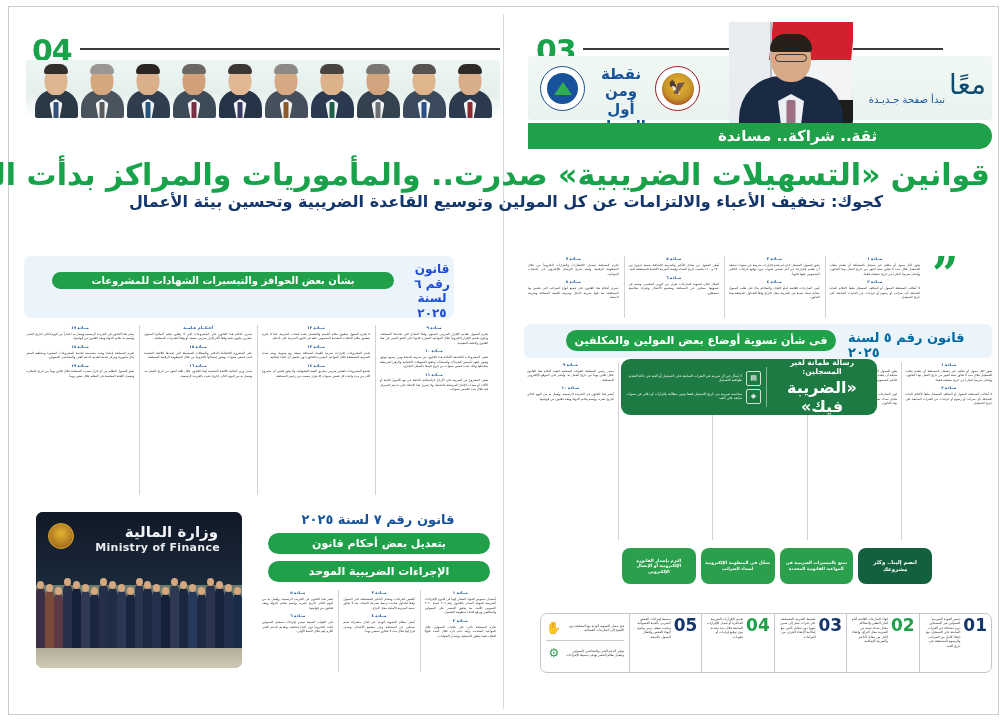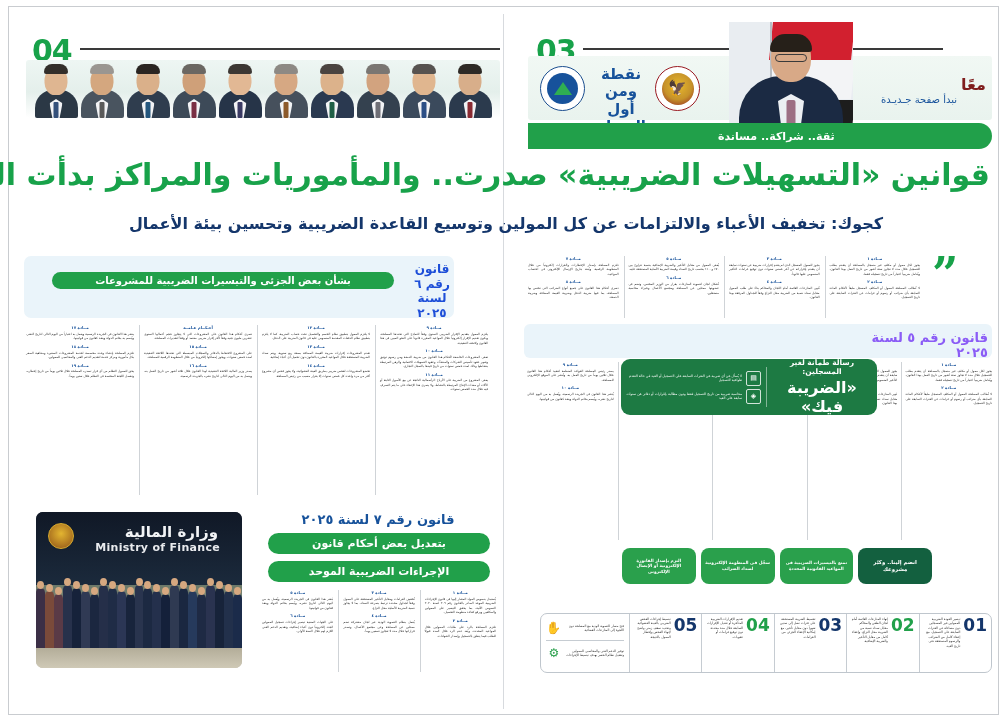--- a/index.html
+++ b/index.html
@@ -126,43 +126,43 @@
   }
   .pres-glass{
     position:absolute;bottom:76px;left:50%;transform:translateX(-50%);
     width:32px;height:8px;border:1.4px solid #3a3a3a;border-radius:4px;
     box-sizing:border-box;
   }
   .hdr-together{
     position:absolute;left:856px;top:62px;width:130px;text-align:right;
     direction:rtl;
   }
-  .hdr-together .big{font-size:16px;font-weight:bold;color:#7f1d1d;display:inline-block;vertical-align:middle;}
+  .hdr-together .big{font-size:28px;font-weight:normal;color:#0c4a6e;display:inline-block;vertical-align:middle;}
   .hdr-together .sm{display:inline-block;vertical-align:middle;font-size:10px;font-weight:normal;color:#17529b;line-height:1.25;text-align:center;margin-right:4px;margin-top:32px;}
 
   
   .trust{
     position:absolute;left:528px;top:123px;width:464px;height:26px;
     background:#21a04a;border-radius:0 13px 13px 0;
     display:flex;align-items:center;justify-content:flex-end;
     padding-left:190px;box-sizing:border-box;
   }
-  .trust span{color:#fff;font-size:11px;font-weight:bold;padding-right:14px;}
+  .trust span{color:#fff;font-size:15px;font-weight:bold;padding-right:14px;}
 
   
   .headline{
     position:absolute;left:22px;top:158px;width:968px;
     text-align:center;direction:rtl;
   }
   .headline .h1{
     font-size:30px;font-weight:bold;color:#18a24a;line-height:1.12;
     white-space:nowrap;letter-spacing:-0.5px;
   }
   .headline .h2{
-    margin-top:22px;font-size:16px;font-weight:bold;color:#14366b;
+    margin-top:0;font-size:16px;font-weight:bold;color:#14366b;
     line-height:1.2;white-space:nowrap;
   }
 
   
   .txt{direction:rtl;text-align:justify;color:#2a2a2a;overflow:hidden;}
   .txt p{margin:0 0 3px 0;}
   .tiny{font-size:3.1px;line-height:1.45;}
   .arthead{color:#17529b;font-weight:bold;font-size:4px;text-align:center;margin-bottom:1px;}
 
   
@@ -219,22 +219,22 @@
   }
   .rtopcols{position:absolute;left:524px;top:256px;width:396px;height:62px;display:flex;direction:rtl;gap:5px;}
   .rtopcols .lcol{flex:1;border-left:0.6px solid #cfd3d7;padding-left:4px;}
   .rtopcols .lcol:last-child{border-left:none;}
 
   .law5box{
     position:absolute;left:524px;top:324px;width:468px;height:34px;
     background:#eaf4fa;border-radius:6px;
   }
   .law5-label{
-    position:absolute;left:848px;top:330px;width:140px;text-align:right;
-    direction:rtl;font-size:13px;font-weight:bold;color:#8b5cf6;
+    position:absolute;left:848px;top:330px;width:140px;text-align:left;
+    direction:rtl;font-size:13px;font-weight:bold;color:#0369a1;
   }
   .law5-pill{position:absolute;left:566px;top:330px;width:270px;height:21px;font-size:11px;}
 
   .rmidcols{position:absolute;left:524px;top:362px;width:468px;height:178px;display:flex;direction:rtl;gap:4px;}
   .rmidcols .lcol{flex:1;border-left:0.6px solid #cfd3d7;padding-left:3px;}
   .rmidcols .lcol:last-child{border-left:none;}
 
   .assure{
     position:absolute;left:621px;top:359px;width:256px;height:56px;
     background:#1d7a43;border-radius:9px;color:#fff;direction:rtl;
@@ -422,21 +422,21 @@
 
   <div class="headline">
     <div class="h1">قوانين «التسهيلات الضريبية» صدرت.. والمأموريات والمراكز بدأت التنفيذ على أرض الواقع</div>
     <div class="h2">كجوك: تخفيف الأعباء والالتزامات عن كل المولين وتوسيع القاعدة الضريبية وتحسين بيئة الأعمال</div>
   </div>
 
   <div class="law6box"></div>
   <div class="law6-label">قانون
 رقم ٦ لسنة
 ٢٠٢٥</div>
-  <div class="gpill law6-p1">بشأن بعض الجزئى والتيسيرات الضريبية للمشروعات</div>
+  <div class="gpill law6-p1">بشأن بعض الحوافز والتيسيرات الشهادات للمشروعات</div>
 
   <div class="lcols" id="law6-columns">
       <div class="lcol txt tiny">
         <div class="arthead">مــادة ٩</div>
         <p>يلتزم الممول بتقديم الإقرار الضريبى السنوى وفقاً للنماذج التى تحددها المصلحة، ويكون تقديم الإقرار إلكترونياً خلال المواعيد المقررة قانوناً على النحو المبين فى هذا القانون ولائحته التنفيذية.</p>
         <div class="arthead">مــادة ١٠</div>
         <p>تعفى المشروعات الخاضعة لأحكام هذا القانون من ضريبة الدمغة ومن رسوم توثيق وشهر عقود تأسيس الشركات والمنشآت وعقود التسهيلات الائتمانية والرهن المرتبطة بنشاطها وذلك لمدة خمس سنوات من تاريخ قيدها بالسجل التجارى.</p>
         <div class="arthead">مــادة ١١</div>
         <p>يعفى المشروع من الضريبة على الأرباح الرأسمالية الناتجة عن بيع الأصول الثابتة أو الآلات أو معدات الإنتاج المرتبطة بالنشاط، ولا يسرى هذا الإعفاء على ما يتم التصرف فيه خلال مدة الخمس سنوات.</p>
       </div>
@@ -546,20 +546,21 @@
       <div class="lcol txt tiny">
         <div class="arthead">مــادة ٧</div>
         <p>تلتزم المصلحة بإصدار الإخطارات والقرارات إلكترونياً من خلال المنظومة الرقمية، ويُعتد بتاريخ الإرسال الإلكترونى فى احتساب المواعيد.</p>
         <div class="arthead">مــادة ٨</div>
         <p>تسرى أحكام هذا القانون على جميع أنواع الضرائب التى تختص بها المصلحة، بما فيها ضريبة الدخل وضريبة القيمة المضافة وضريبة الدمغة.</p>
       </div>
     </div>
 
   <div class="law5box"></div>
   <div class="law5-label">قانون رقم ٥ لسنة ٢٠٢٥</div>
+  <div class="gpill law5-pill">فى شأن تسوية أوضاع بعض المولين والمكلفين</div>
 
   <div class="rmidcols" id="law5-columns">
       <div class="lcol txt tiny">
         <div class="arthead">مــادة ١</div>
         <p>يجوز لكل ممول أو مكلف غير مسجل بالمصلحة أن يتقدم بطلب للتسجيل خلال مدة لا تجاوز ستة أشهر من تاريخ العمل بهذا القانون، ويُعامل ضريبياً اعتباراً من تاريخ تسجيله فقط.</p>
         <div class="arthead">مــادة ٢</div>
         <p>لا تُطالب المصلحة الممول أو المكلف المسجل طبقاً لأحكام المادة السابقة بأى ضرائب أو رسوم أو غرامات عن الفترات السابقة على تاريخ التسجيل.</p>
       </div>
       <div class="lcol txt tiny">
         <div class="arthead">مــادة ٣</div>

